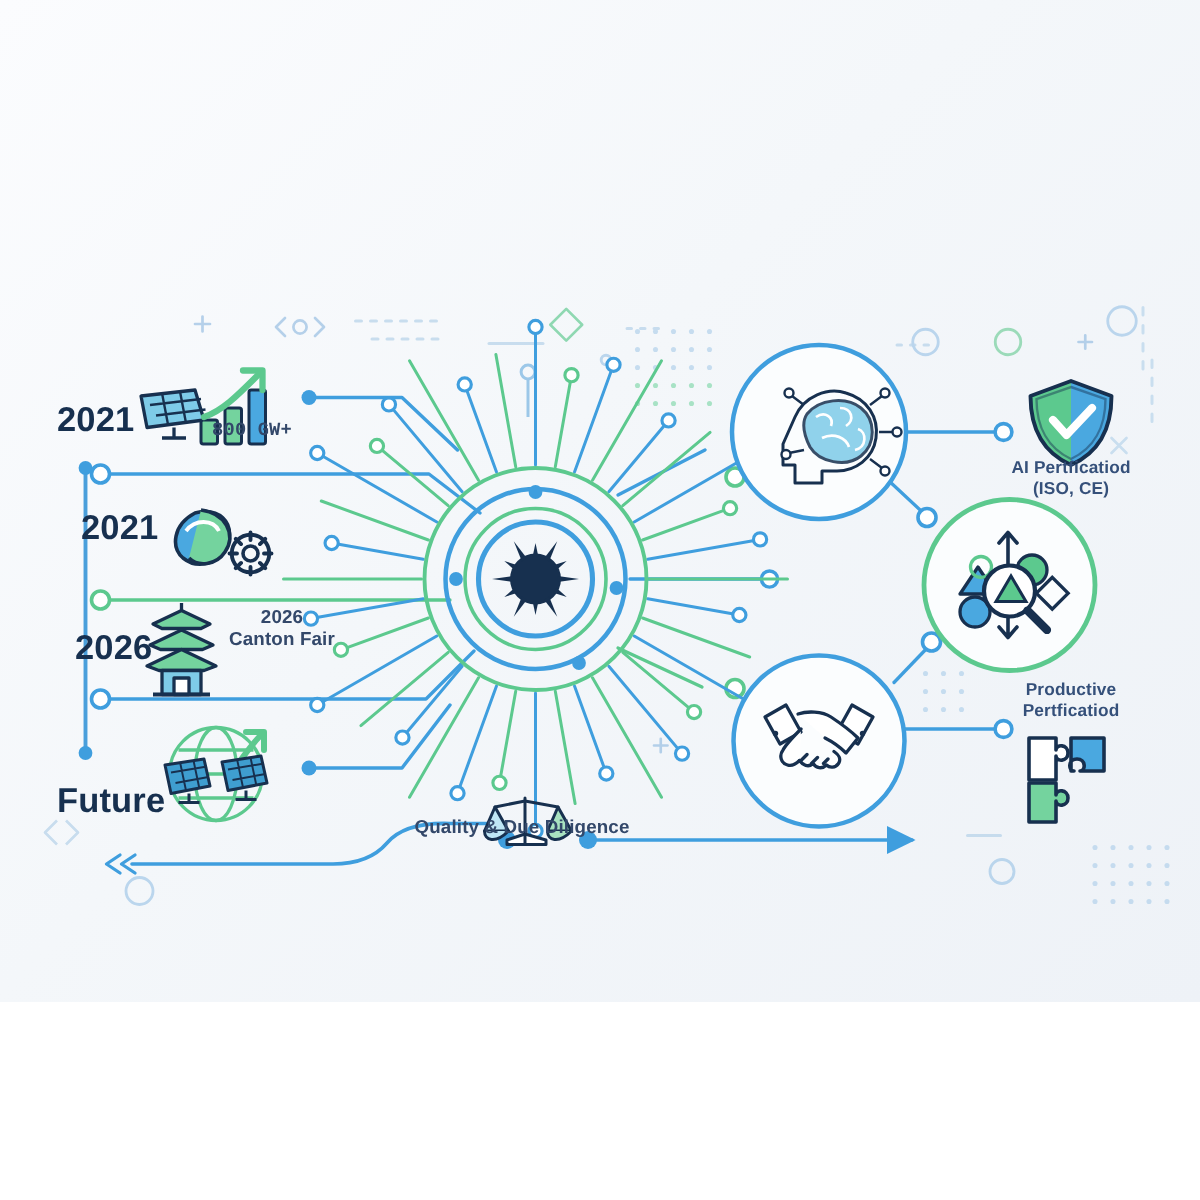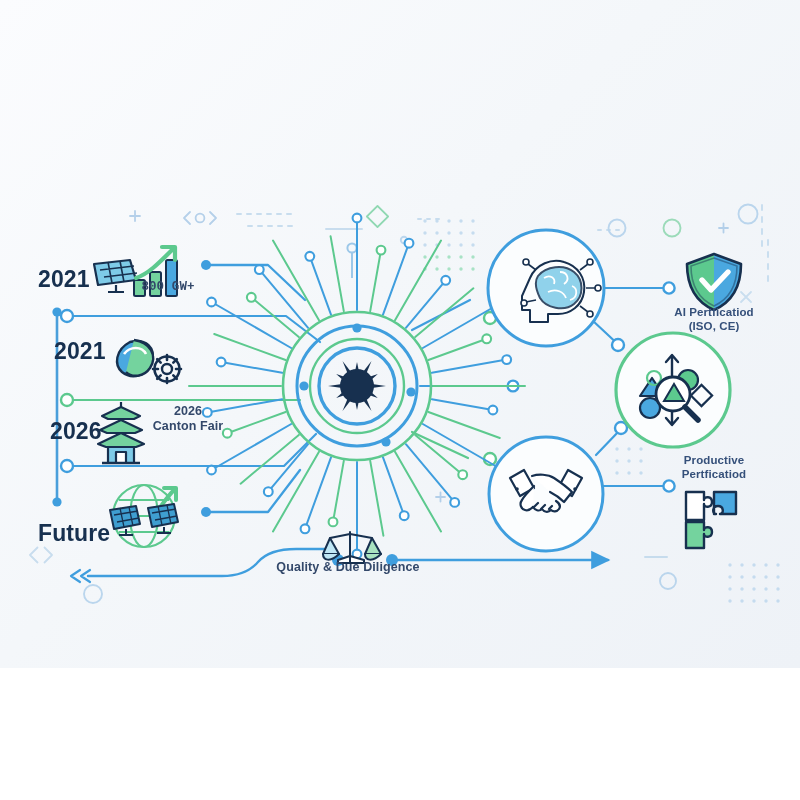--- a/index.html
+++ b/index.html
@@ -458,15 +458,15 @@
 
   <div class="lbl year" style="left:38px;top:502px;margin-top:18px;">Future</div>
 
 
   <div class="lbl node-cap" style="left:660px;top:306px;width:108px;">AI Pertficatiod
 (ISO, CE)</div>
 
   <div class="lbl node-cap" style="left:660px;top:454px;width:108px;">Productive
 Pertficatiod</div>
 
-  <div class="lbl cap" style="left:258px;top:560px;width:180px;">Quality &amp; Due Diligence</div>
+  <div class="lbl cap" style="left:258px;top:544px;width:180px;">Quality &amp; Due Diligence</div>
 
 </div>
 
 </body></html>

